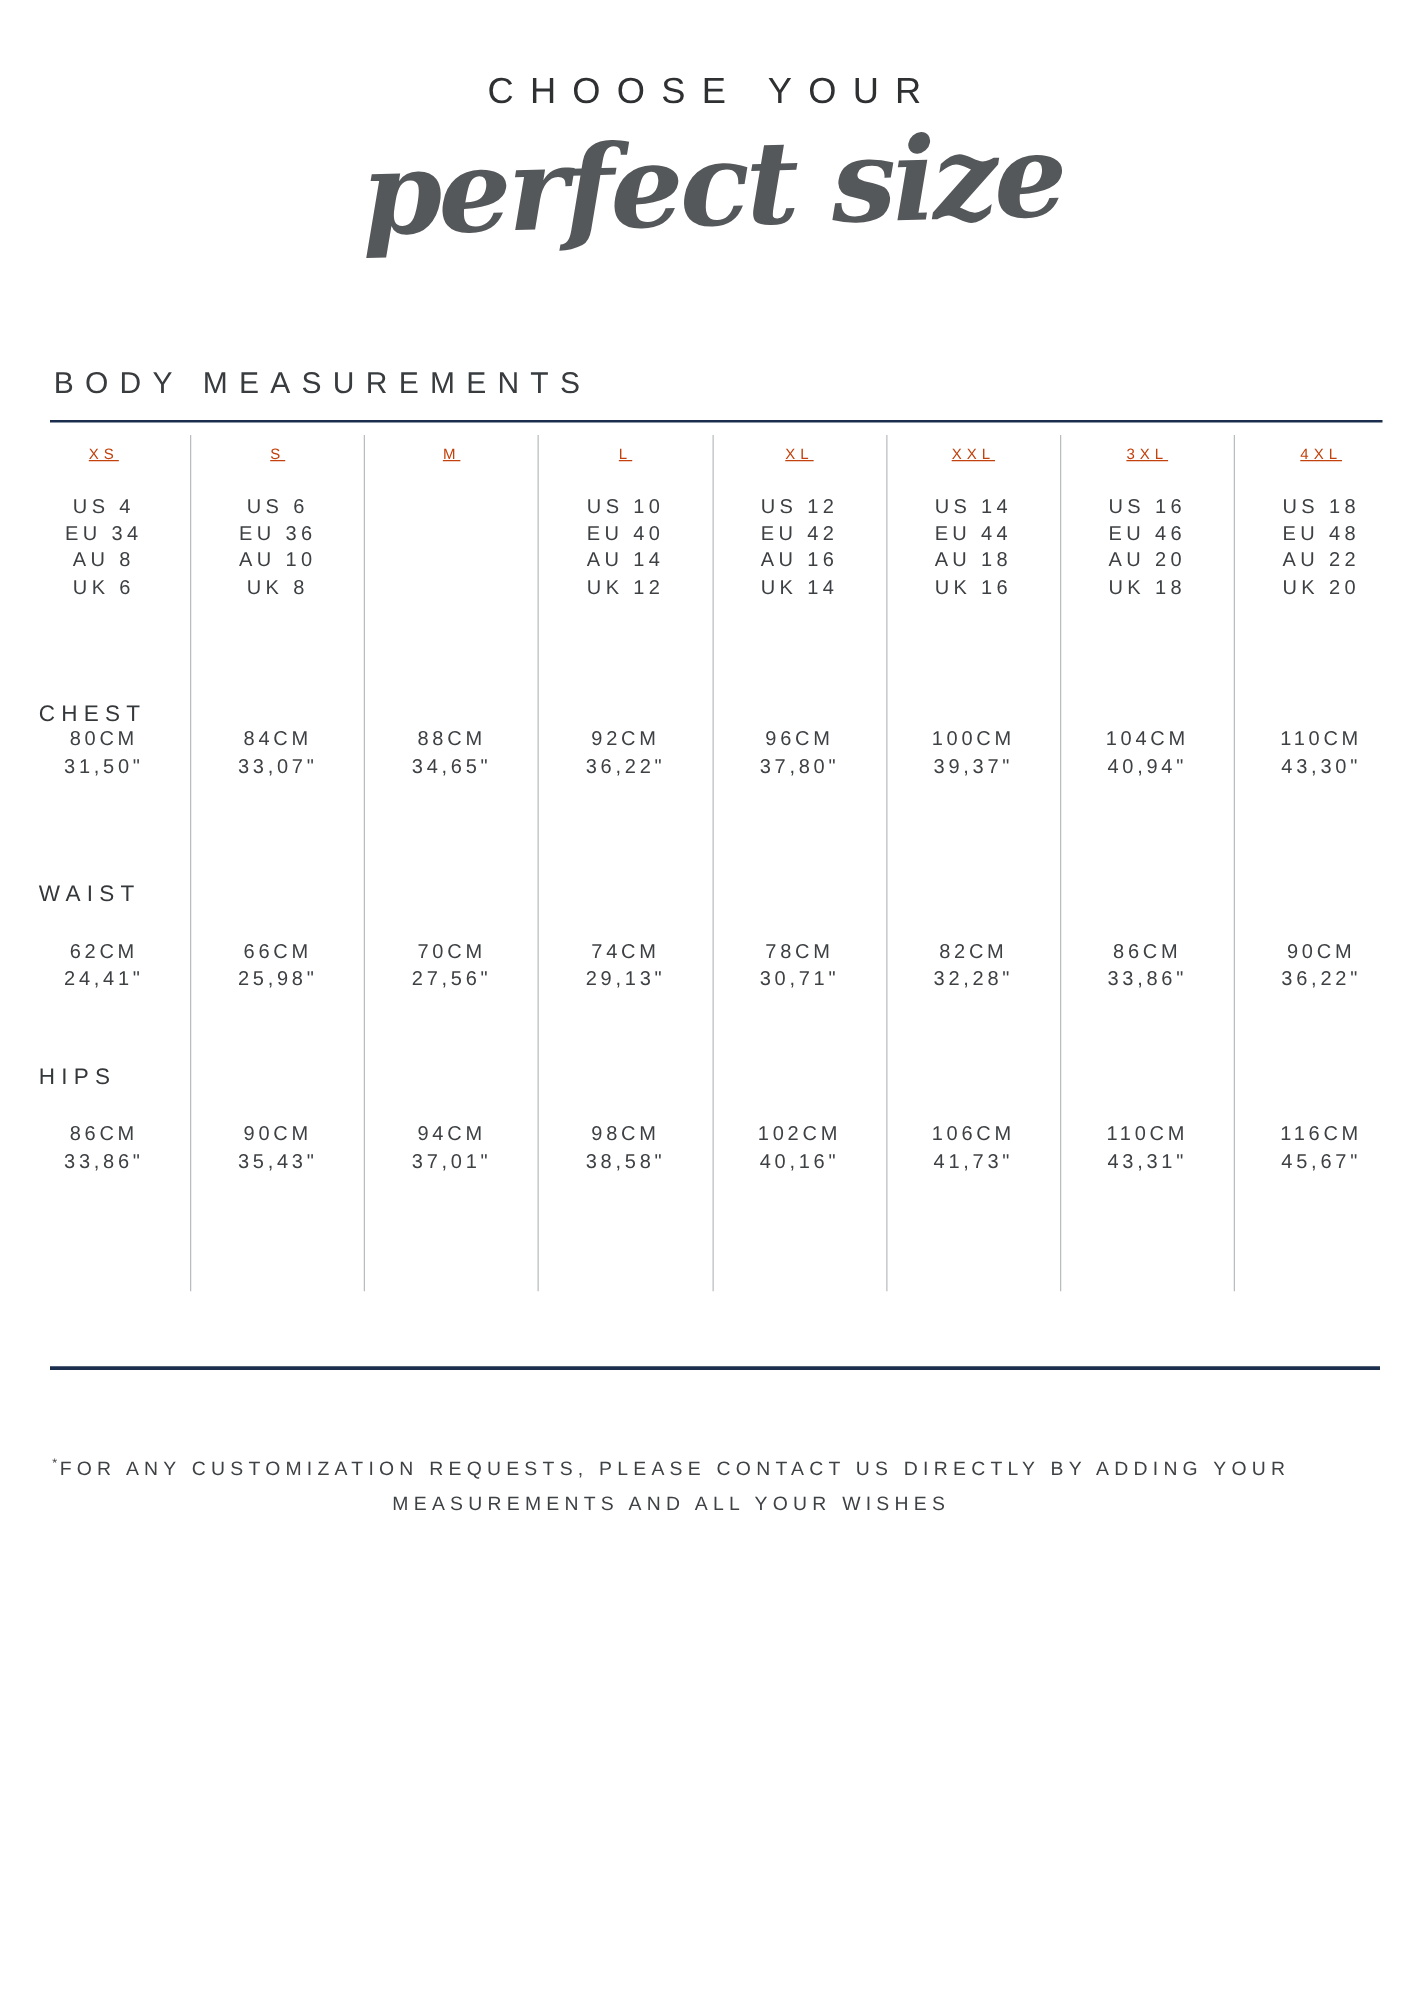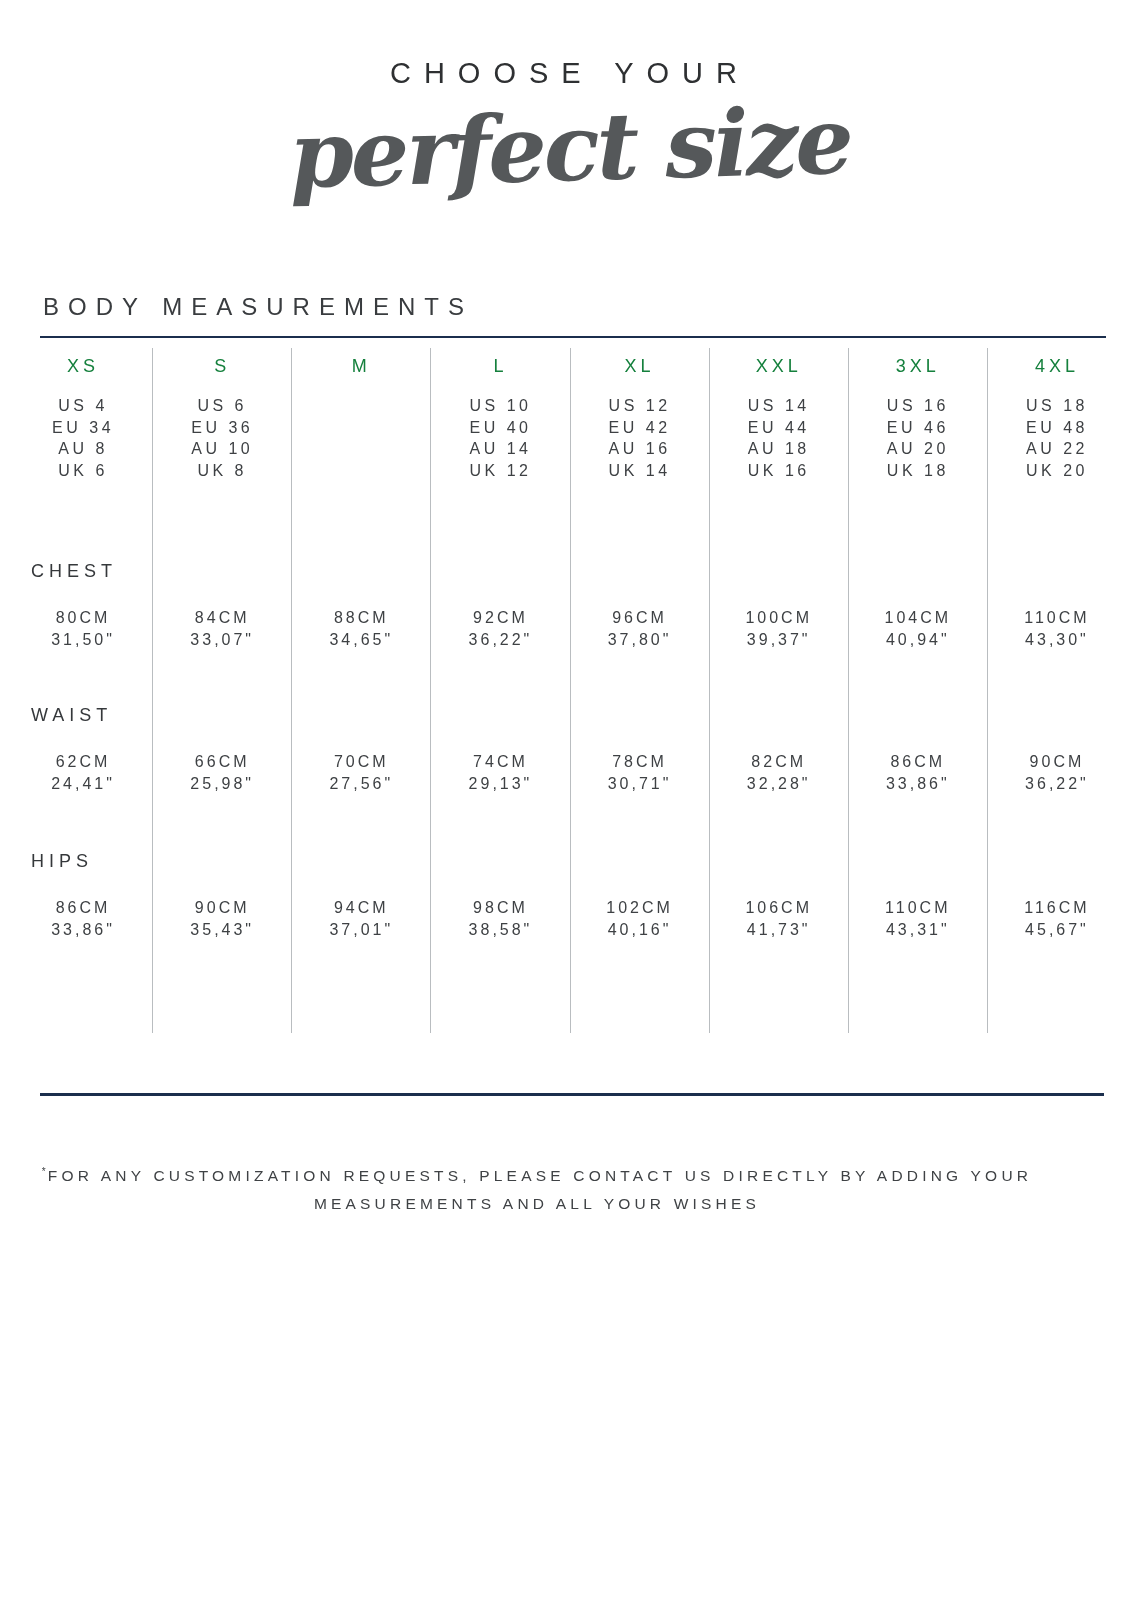--- a/index.html
+++ b/index.html
@@ -40,28 +40,28 @@
     position:absolute;top:1093px;left:40px;width:1064px;height:3px;
     background:#1b2e4d;
   }
   .size-table{
     position:absolute;top:348px;left:14px;width:1112px;height:685px;
     display:flex;
   }
   .col{flex:1 1 0;position:relative;min-width:0;}
   .col + .col{border-left:1px solid #b9bdc0;}
   .slot{position:absolute;left:0;right:0;text-align:center;}
-  .size-label{top:8px;font-size:18px;letter-spacing:4px;color:#15803d;}
+  .size-label{top:8px;font-size:12px;letter-spacing:4px;color:#c2410c;text-decoration:underline;}
   .intl{top:47px;font-size:16px;letter-spacing:3.5px;line-height:21.5px;color:#3e4144;white-space:nowrap;}
   .row-label{text-align:left;padding-left:17px;font-size:18px;letter-spacing:5px;color:#35383b;white-space:nowrap;}
   .chest-label{top:213px;}
   .waist-label{top:357px;}
   .hips-label{top:503px;}
   .values{font-size:16px;letter-spacing:3px;line-height:22px;color:#3e4144;white-space:nowrap;}
-  .chest-values{top:259px;}
+  .chest-values{top:233px;}
   .waist-values{top:403px;}
   .hips-values{top:549px;}
   .footer-note{
     position:absolute;top:1162px;left:31px;width:1012px;
     font-size:15.5px;letter-spacing:4.2px;line-height:28px;
     color:#3f4245;
     text-align:center;
   }
   .footer-note sup{font-size:10px;letter-spacing:2px;vertical-align:super;line-height:0;}
 </style>

